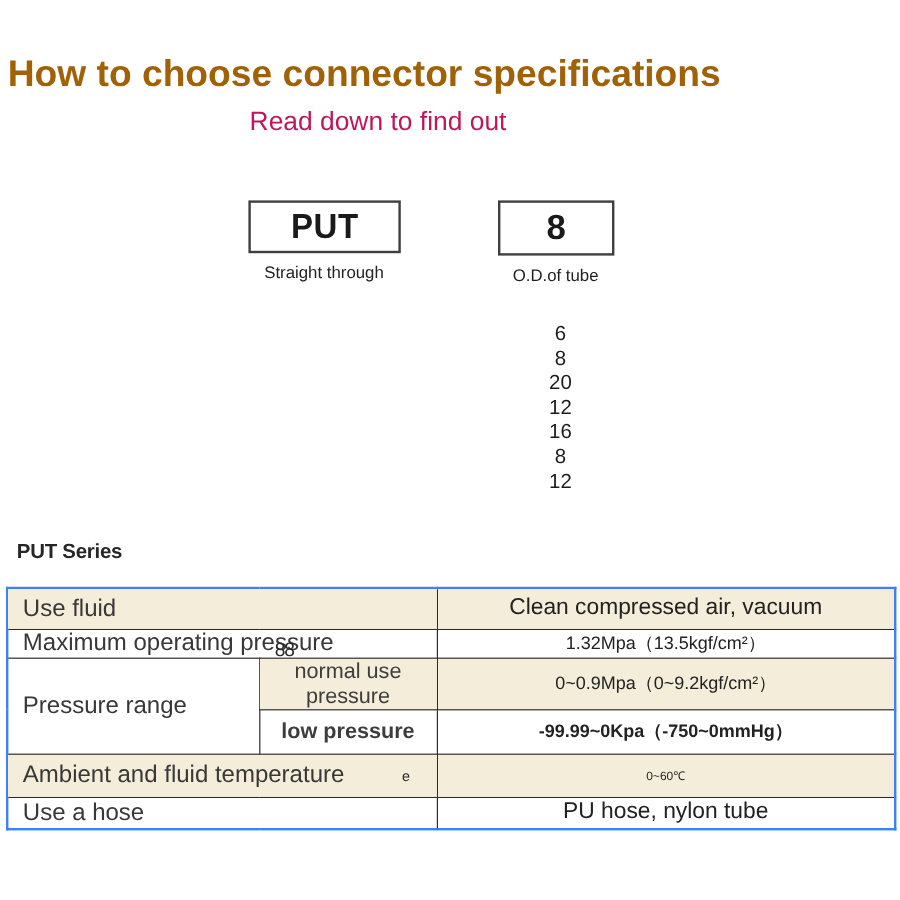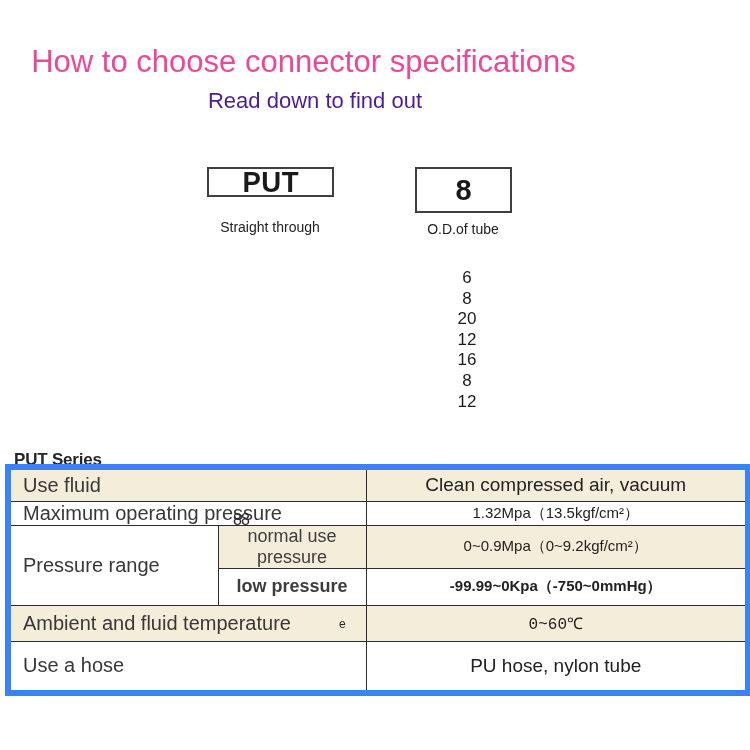--- a/index.html
+++ b/index.html
@@ -15,46 +15,46 @@
     font-family: "Liberation Sans", sans-serif;
     color: #1e1e1e;
   }
   .page-title {
     position: absolute;
     top: 44px;
     left: 0;
     width: 607px;
     text-align: center;
     font-size: 31px;
-    font-weight: 400;
-    color: #ec4899;
+    font-weight: 700;
+    color: #a16207;
     letter-spacing: 0px;
   }
   .page-subtitle {
     position: absolute;
     top: 88px;
     left: 0;
     width: 630px;
     text-align: center;
     font-size: 22px;
-    color: #4c1d95;
+    color: #be185d;
   }
   .spec-box {
     position: absolute;
     box-sizing: border-box;
     border: 2px solid #3f3f3f;
     background: #ffffff;
     display: flex;
     align-items: center;
     justify-content: center;
     font-weight: 700;
     font-size: 29px;
     color: #1a1a1a;
   }
-  .box-model { left: 207px; top: 167px; width: 127px; height: 30px; }
+  .box-model { left: 207px; top: 167px; width: 127px; height: 44px; }
   .box-size  { left: 415px; top: 167px; width: 97px;  height: 46px; }
   .box-model .box-text { transform: scaleX(0.95); letter-spacing: 0.5px; }
   .box-caption {
     position: absolute;
     text-align: center;
     font-size: 14px;
     color: #222222;
   }
   .caption-model { left: 190px; top: 219px; width: 160px; }
   .caption-size  { left: 403px; top: 221px; width: 120px; }
@@ -74,25 +74,25 @@
     left: 14px;
     top: 450px;
     font-size: 17px;
     font-weight: 700;
     color: #262626;
     letter-spacing: -0.2px;
   }
   table.spec-table {
     position: absolute;
     left: 5px;
-    top: 464px;
+    top: 489px;
     width: 740px;
     border-collapse: collapse;
     table-layout: fixed;
-    border: 6px solid #3b82f6;
+    border: 2px solid #3b82f6;
   }
   .spec-table td {
     border: 1px solid #2d2d2d;
     box-sizing: border-box;
     vertical-align: middle;
     position: relative;
     padding: 0;
   }
   .spec-table .beige { background: #f4edda; }
   .spec-table .label-cell {
@@ -105,27 +105,27 @@
     text-align: center;
     font-size: 18px;
     color: #3d3d3d;
   }
   .spec-table .value-cell {
     text-align: center;
     color: #222222;
   }
   .v-lg { font-size: 19px; }
   .v-md { font-size: 15px; }
-  .v-sm { font-size: 16px; font-family: Liberation Mono, monospace; }
+  .v-sm { font-size: 10px; }
   .row-1 { height: 34px; }
   .row-2 { height: 21px; }
   .row-3 { height: 37px; }
   .row-4 { height: 37px; font-weight: bold; }
   .row-5 { height: 36px; }
-  .row-6 { height: 52px; }
+  .row-6 { height: 27px; }
   .text-artifact {
     position: absolute;
     color: #2a2a2a;
     pointer-events: none;
   }
   .artifact-ss {
     left: 222px;
     top: 9px;
     font-size: 16px;
     letter-spacing: -1px;

